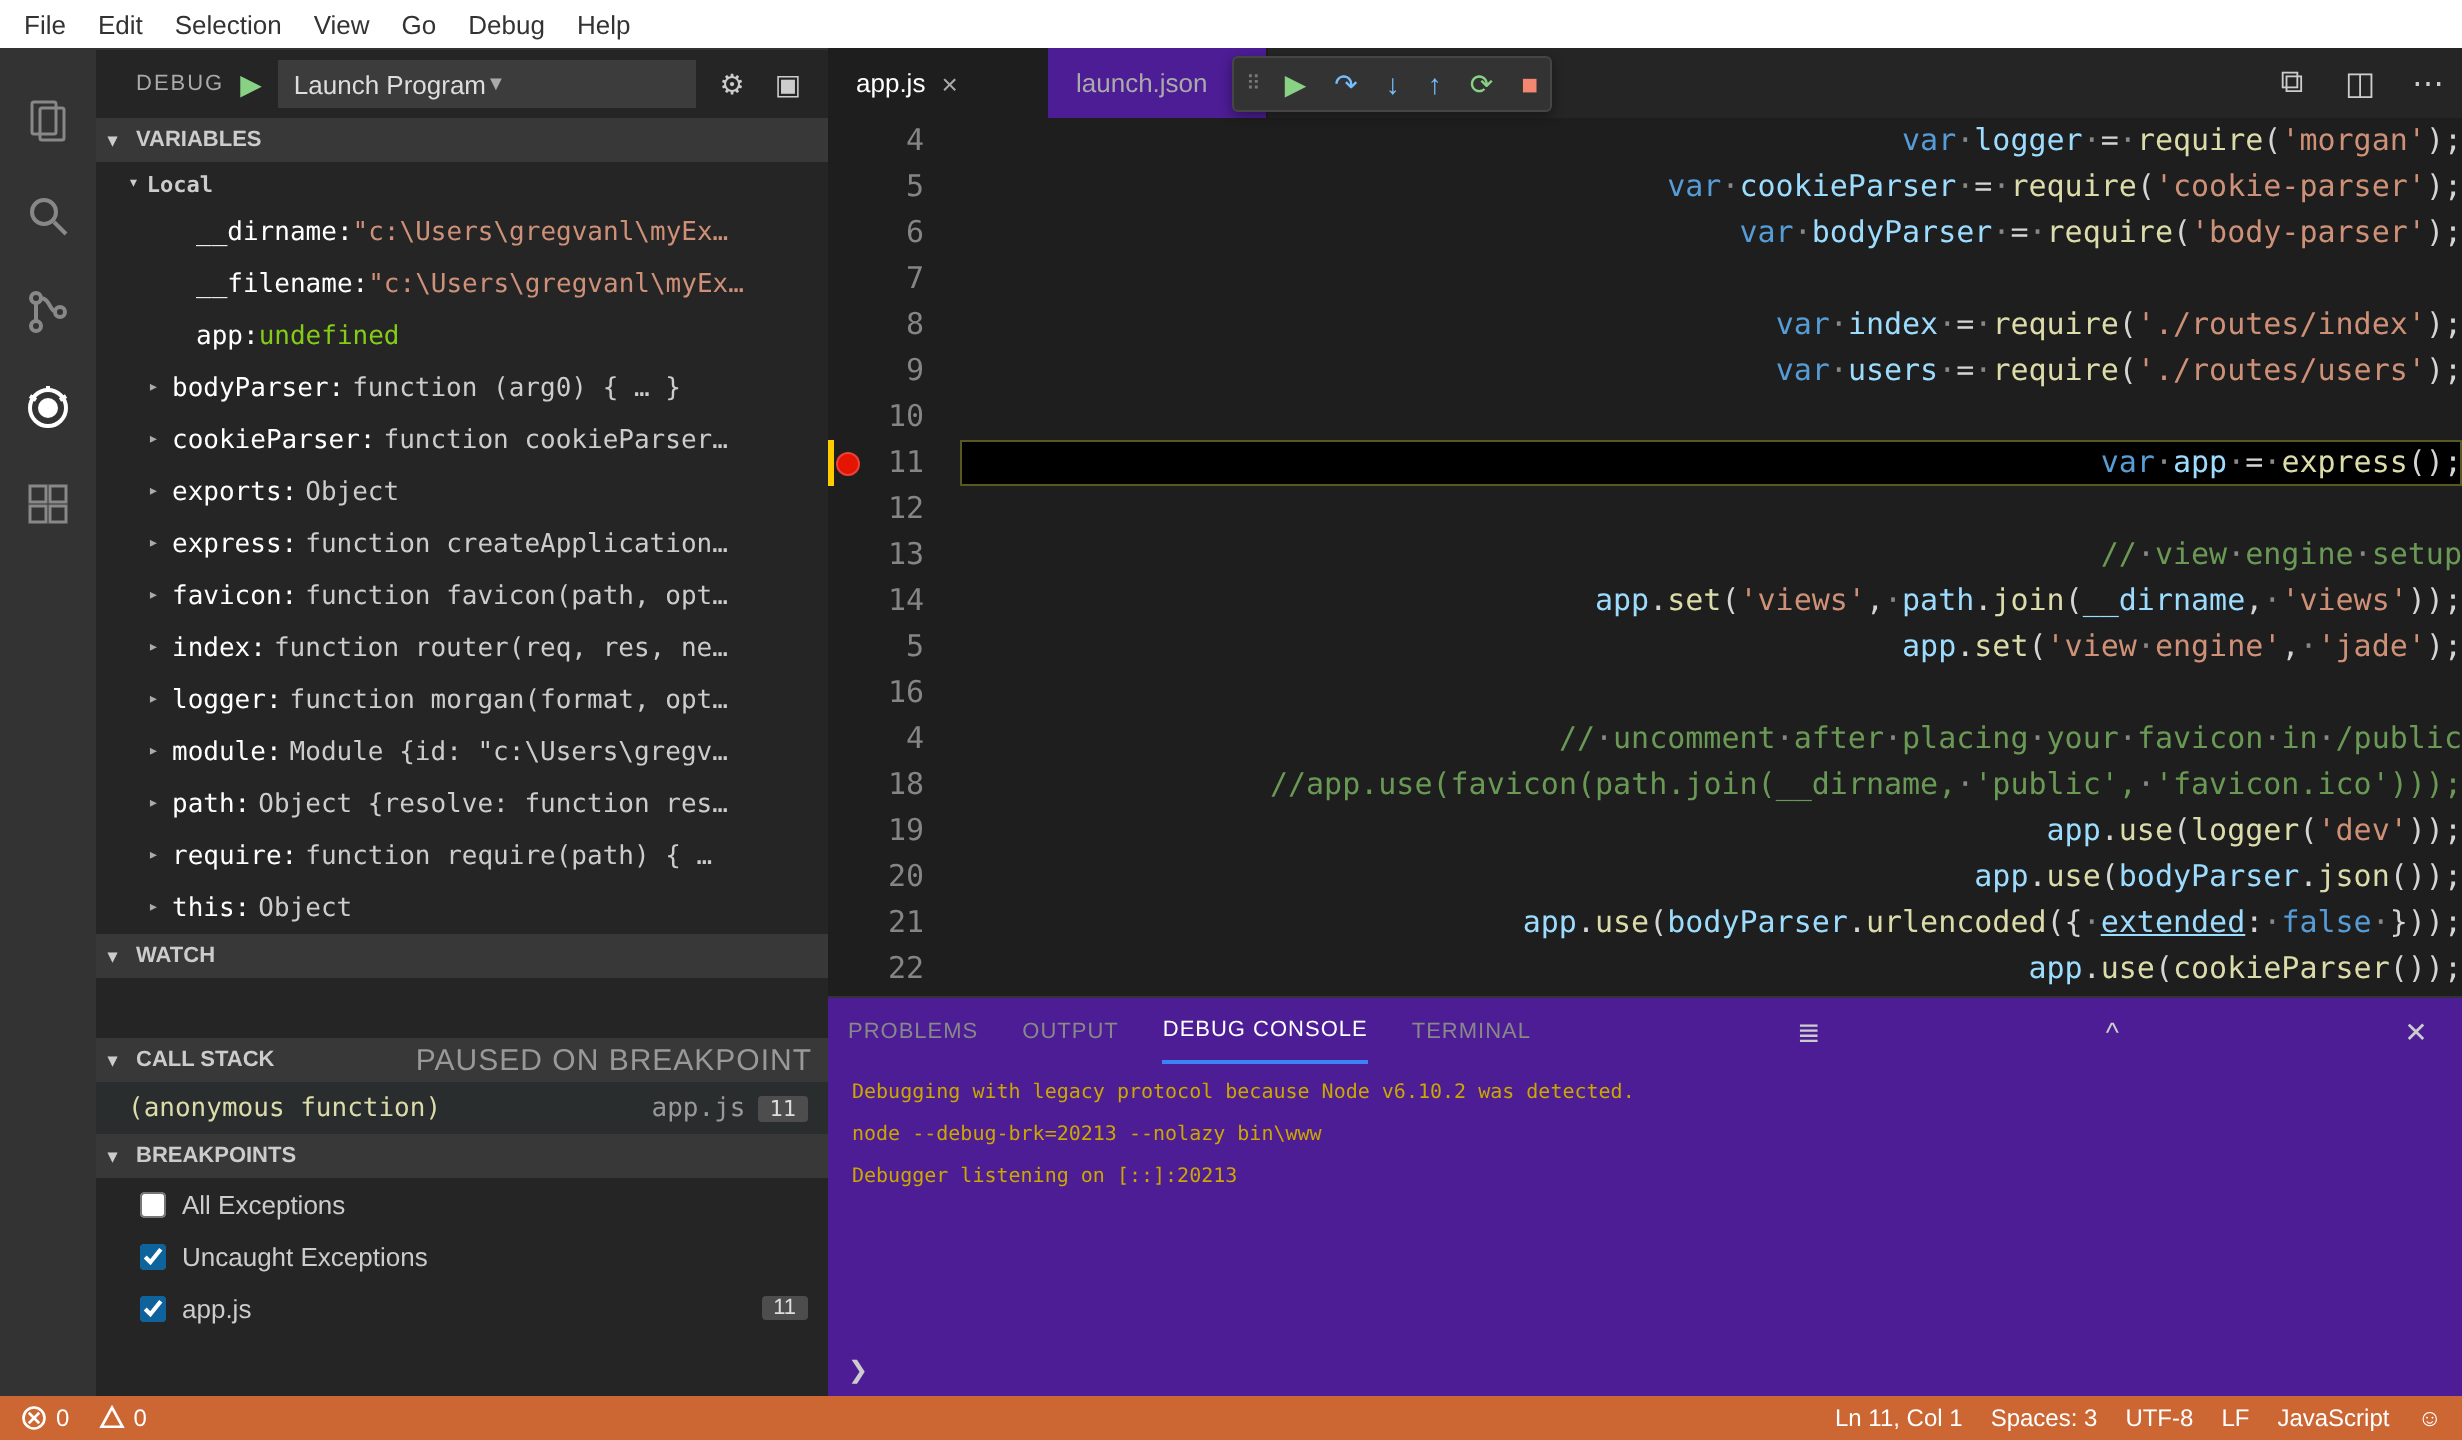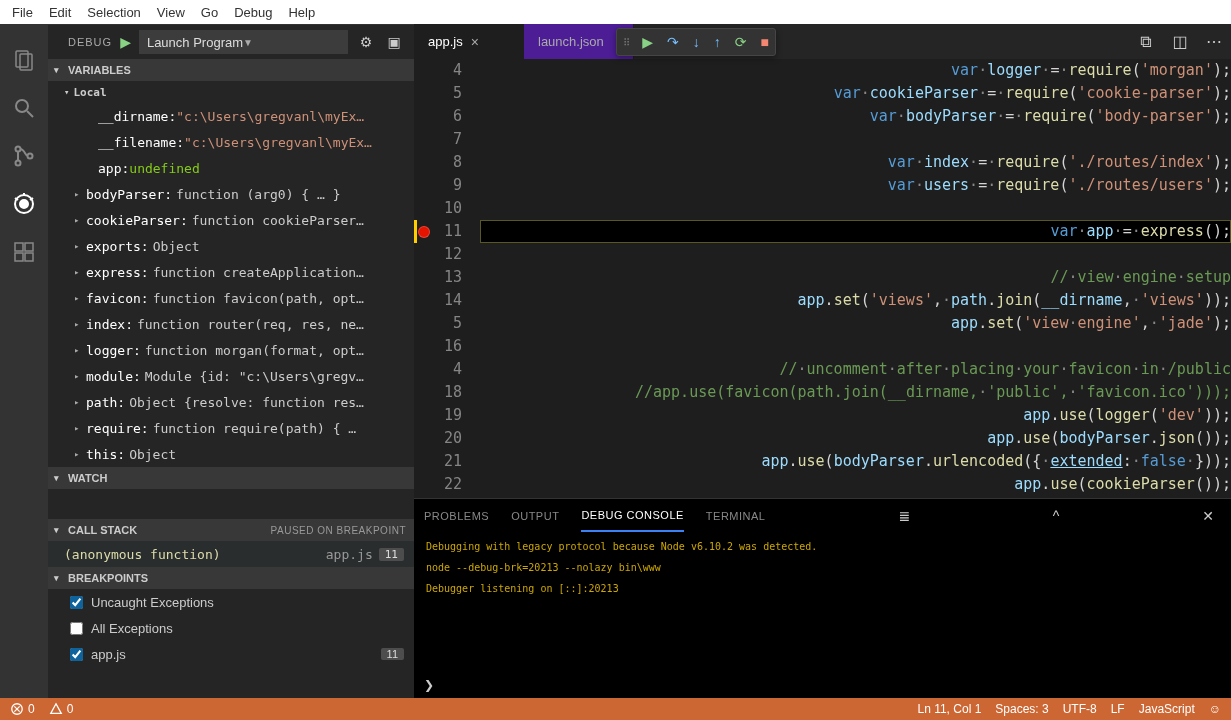--- a/index.html
+++ b/index.html
@@ -21,21 +21,21 @@
 
 .sidebar { width: 366px; background: #252526; display: flex; flex-direction: column; color: #ccc; font-size: 13px; overflow: hidden; }
 .debug-row { height: 35px; display: flex; align-items: center; padding: 0 10px 0 20px; gap: 8px; border-top: 1px solid #333; }
 .play { color: #89d185; font-size: 14px; }
 .launch-select { flex: 1; background: #3c3c3c; height: 24px; display: flex; align-items: center; justify-content: flex-start; padding: 0 8px; color: #ddd; font-size: 13px; }
 .launch-select .chev { font-size: 10px; color: #aaa; }
 .gear, .term { color: #ccc; font-size: 14px; width: 20px; text-align: center; }
 
 .section-hdr { height: 22px; background: #383838; display: flex; align-items: center; padding-left: 6px; font-size: 11px; font-weight: bold; color: #ccc; gap: 4px; }
 .section-hdr .tw { font-size: 9px; display: inline-block; width: 10px; }
-.section-hdr .r { margin-left: auto; margin-right: 8px; font-weight: normal; font-size: 10px; color: #999; letter-spacing: .5px; }
+.section-hdr .r { margin-left: auto; margin-right: 8px; font-weight: normal; font-size: 15px; color: #999; letter-spacing: .5px; }
 
 .section-body { overflow: hidden; font-family: Consolas, monospace; font-size: 13px; }
 .local-hdr { height: 22px; display: flex; align-items: center; padding-left: 16px; gap: 4px; font-weight: bold; font-size: 11px; }
 .var-row { height: 26px; display: flex; align-items: center; padding-left: 26px; white-space: nowrap; overflow: hidden; color: #ccc; }
 .var-row .tw { width: 12px; display: inline-block; font-size: 9px; color: #aaa; }
 .var-row .nm { color: #ffffff; }
 .var-row .vl { color: #ccc; margin-left: 4px; }
 .var-row .un { color: #84cc16; }
 .var-row.ind { padding-left: 38px; }
 
@@ -77,21 +77,21 @@
 .code .row.cur { background: #000000; box-shadow: inset 0 0 0 1px #585822; }
 .kw { color: #569cd6; }
 .fn { color: #dcdcaa; }
 .st { color: #ce9178; }
 .cm { color: #6a9955; }
 .id { color: #9cdcfe; }
 .u  { color: #9cdcfe; text-decoration: underline; }
 .dot { color: #888; }
 
 
-.panel { height: 200px; border-top: 1px solid #333; display: flex; flex-direction: column; background: #000000; }
+.panel { height: 200px; border-top: 1px solid #333; display: flex; flex-direction: column; background: #4c1d95; }
 .panel-tabs { height: 33px; display: flex; align-items: center; padding: 0 10px; gap: 22px; font-size: 11px; color: #888; }
 .panel-tabs .pt.active { color: #fff; border-bottom: 2px solid #3b82f6; }
 .panel-tabs .pt { height: 33px; display: flex; align-items: center; letter-spacing: .5px; }
 .panel-tabs .picon { margin-left: auto; color: #ccc; font-size: 14px; width: 26px; text-align: center; }
 .panel-body { flex: 1; padding: 4px 12px; font-family: Consolas, monospace; font-size: 10px; color: #cca700; line-height: 21px; }
 .panel-foot { height: 26px; display: flex; align-items: center; padding-left: 10px; color: #ccc; }
 .panel-foot .chev { font-size: 12px; }
 
 
 .status { height: 22px; background: #cc6633; color: #fff; display: flex; align-items: center; font-size: 12px; padding: 0 10px; gap: 14px; }
@@ -265,26 +265,26 @@
       <span style="color:#999">app.js</span>
       <span class="badge">11</span>
     </div>
 
     <div class="section-hdr">
         <span class="tw">▾</span>
         <span>BREAKPOINTS</span>
       </div>
     <div id="bps">
         <div class="bp-row">
+          <input type="checkbox" style="">
+          <span>All Exceptions</span>
+        </div>
+        <div class="bp-row">
           <input type="checkbox" checked="" style="">
           <span>Uncaught Exceptions</span>
-        </div>
-        <div class="bp-row">
-          <input type="checkbox" style="">
-          <span>All Exceptions</span>
         </div>
         <div class="bp-row">
           <input type="checkbox" checked="" style="">
           <span>app.js</span>
           <span class="badge">11</span>
         </div>
       </div>
   </div>
 
   <div class="editor-area">

